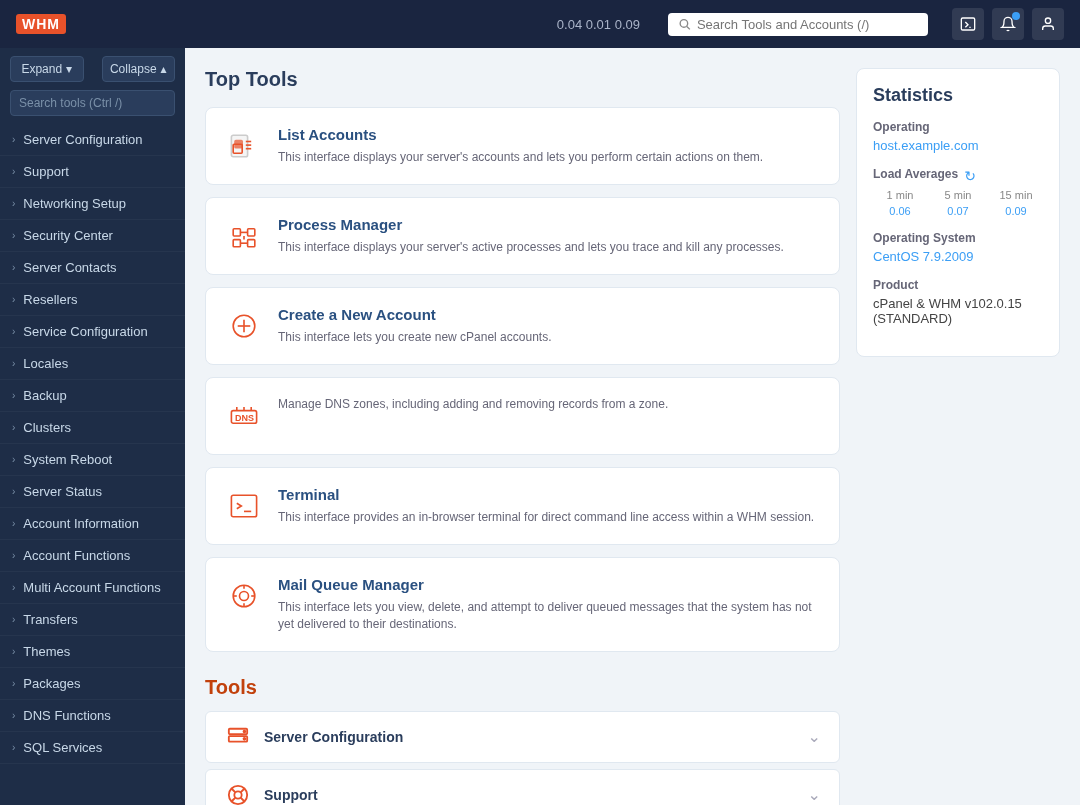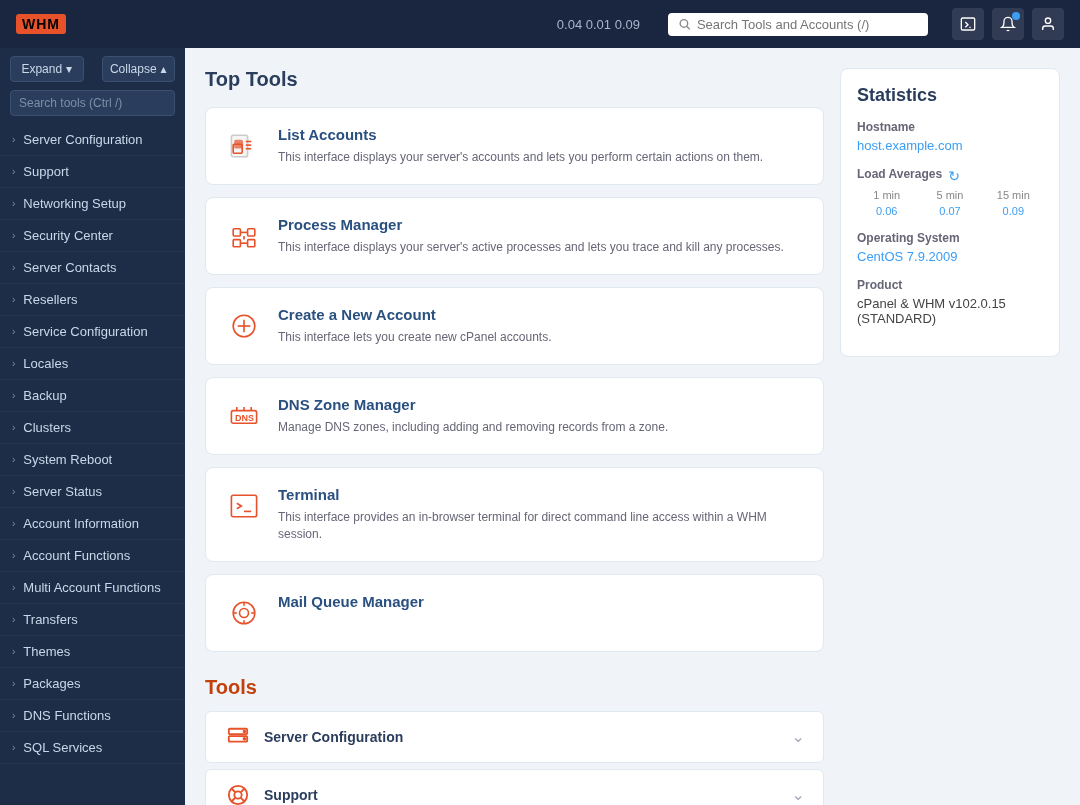--- a/index.html
+++ b/index.html
@@ -15,21 +15,21 @@
       flex-shrink: 0;
       gap: 16px;
     }
     .logo {
       display: flex; align-items: center;
       color: white; font-weight: bold; font-size: 22px;
       letter-spacing: -1px;
     }
     .logo-box {
       background: #e8522a;
-      color: #000000;
+      color: #ffffff;
       font-size: 14px;
       font-weight: 900;
       padding: 2px 6px;
       border-radius: 3px;
       letter-spacing: 1px;
     }
     .header-load {
       color: #aab4c8;
       font-size: 13px;
       margin-left: auto;
@@ -178,21 +178,21 @@
       gap: 12px;
       cursor: pointer;
       border: 1px solid #e0e8f0;
     }
     .tool-row-icon { color: #e8522a; font-size: 20px; width: 28px; display:flex; align-items:center; justify-content:center; }
     .tool-row-label { font-size: 14px; font-weight: 600; color: #2a3d5c; flex: 1; }
     .tool-row-chevron { color: #aab; font-size: 16px; }
 
     
     .stats-panel {
-      width: 220px;
+      width: 204px;
       flex-shrink: 0;
       background: white;
       border-radius: 8px;
       padding: 16px;
       border: 1px solid #e0e8f0;
       height: fit-content;
       margin-left: 16px;
     }
     .stats-title { font-size: 18px; font-weight: 600; color: #2a3d5c; margin-bottom: 14px; }
     .stat-row { margin-bottom: 14px; }
@@ -406,21 +406,20 @@
     <div class="tool-icon">
       <svg viewBox="0 0 40 40" fill="none" stroke="#e8522a" stroke-width="1.8">
     <rect x="6" y="14" width="28" height="14" rx="2"></rect>
     <text x="10" y="25" font-size="10" fill="#e8522a" stroke="none" font-weight="bold">DNS</text>
     <line x1="12" y1="10" x2="12" y2="14"></line>
     <line x1="20" y1="10" x2="20" y2="14"></line>
     <line x1="28" y1="10" x2="28" y2="14"></line>
   </svg>
     </div>
     <div class="tool-info">
-      <h3>DNS Zone Manager</h3>
       <p>Manage DNS zones, including adding and removing records from a zone.</p>
     </div>
   </div>
             <div class="tool-card">
     <div class="tool-icon">
       <svg viewBox="0 0 40 40" fill="none" stroke="#e8522a" stroke-width="1.8">
     <rect x="6" y="8" width="28" height="24" rx="2"></rect>
     <polyline points="12,17 17,20 12,23" stroke="#e8522a"></polyline>
     <line x1="20" y1="26" x2="28" y2="26"></line>
   </svg>
@@ -436,20 +435,21 @@
     <circle cx="20" cy="20" r="12"></circle>
     <circle cx="20" cy="20" r="5"></circle>
     <line x1="20" y1="8" x2="20" y2="12"></line>
     <line x1="20" y1="28" x2="20" y2="32"></line>
     <line x1="8" y1="20" x2="12" y2="20"></line>
     <line x1="28" y1="20" x2="32" y2="20"></line>
   </svg>
     </div>
     <div class="tool-info">
       <h3>Mail Queue Manager</h3>
+      <p>This interface lets you view, delete, and attempt to deliver queued messages that the system has not yet delivered to their destinations.</p>
     </div>
   </div>
           </div>
 
         <h2 class="tools-section-title">Tools</h2>
         <div class="tools-list">
 
         <div class="tool-row">
     <span class="tool-row-icon">
                 <svg width="22" height="22" viewBox="0 0 24 24" fill="none" stroke="#e8522a" stroke-width="2">
@@ -499,21 +499,21 @@
     <span class="tool-row-chevron">⌄</span>
   </div>
           </div>
 
       </div>
 
       <div class="stats-panel">
         <h2 class="stats-title">Statistics</h2>
 
         <div class="stat-row">
-          <div class="stat-label">Hostname</div>
+          <div class="stat-label">Operating</div>
           <div class="stat-value blue">host.example.com</div>
         </div>
 
         <div class="stat-row">
           <div class="load-averages-header">
             <div class="stat-label">Load Averages</div>
             <span class="load-refresh-icon">↻</span>
           </div>
           <div class="load-grid">
             <div class="load-col-header">1 min</div>

